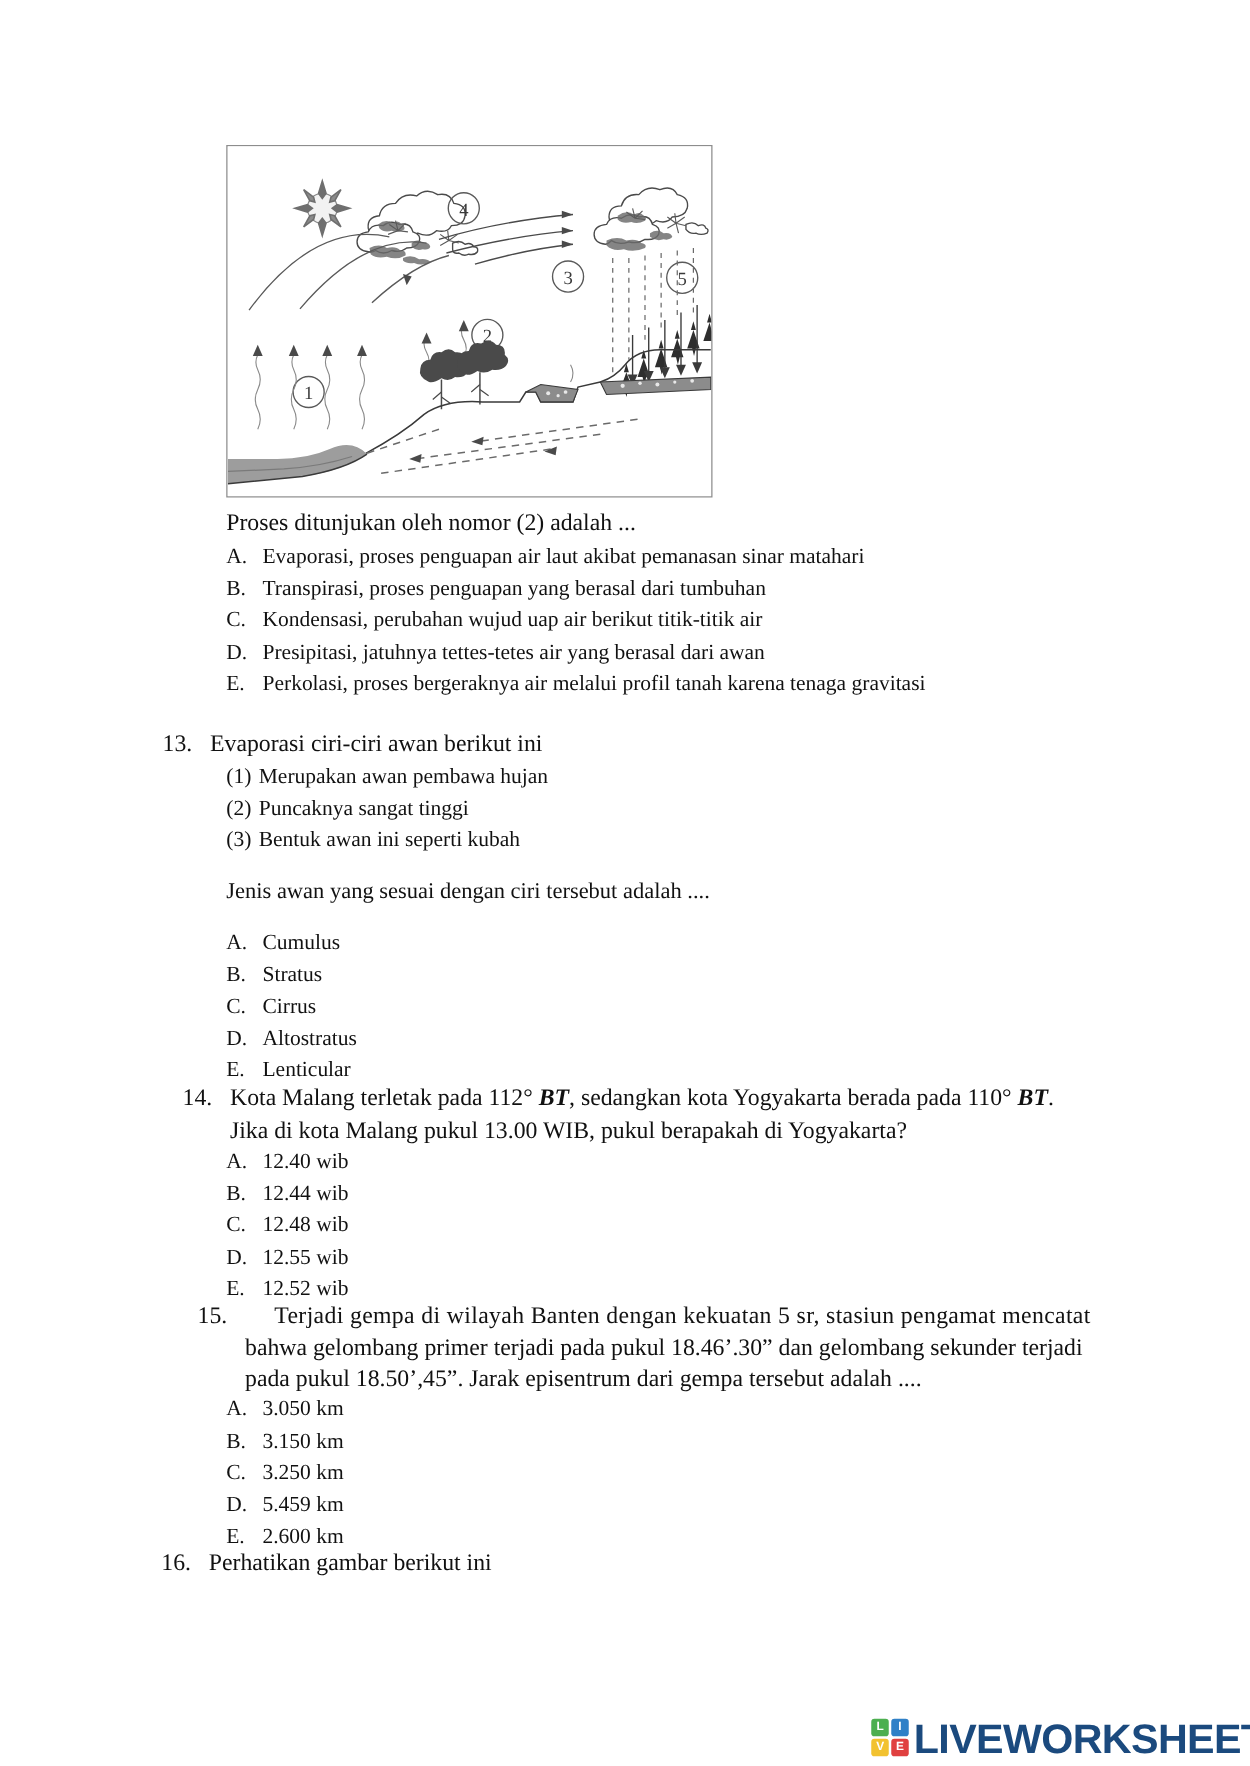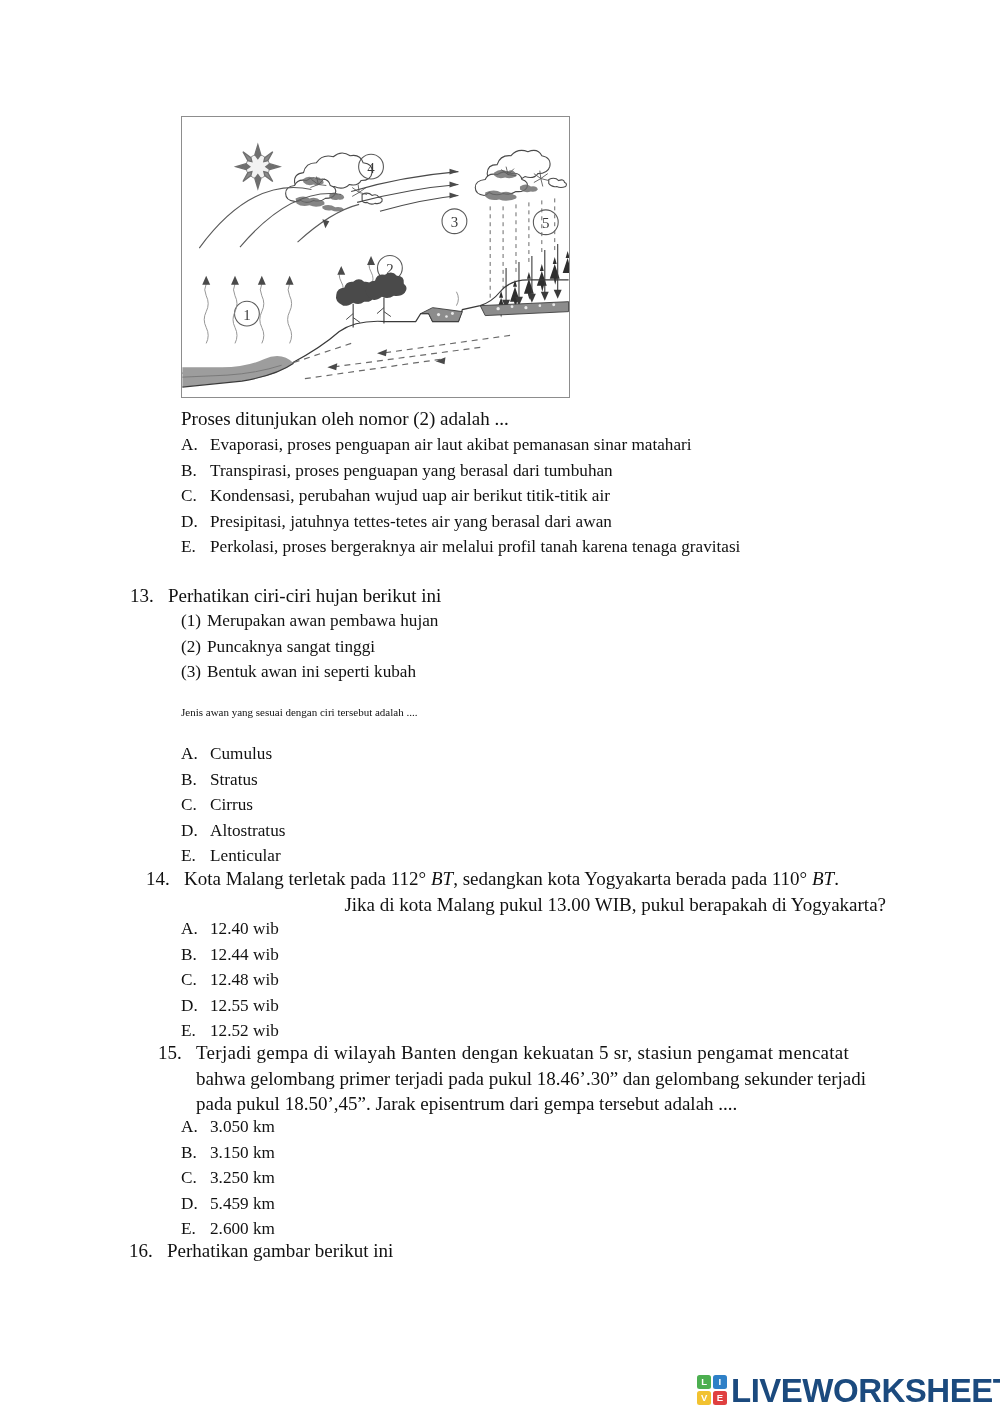--- a/index.html
+++ b/index.html
@@ -31,21 +31,21 @@
     width: 389px;
     height: 282px;
     border: 1px solid #8d8d8d;
     background: #ffffff;
     box-sizing: border-box;
   }
   .figure-wrap svg { display: block; width: 100%; height: 100%; }
 
   .stem-line {
     position: absolute;
-    font-size: 11px;
+    font-size: 18px;
     line-height: 25px;
     white-space: nowrap;
   }
 
   .q-block { position: absolute; width: 760px; }
 
   .q-row {
     display: flex;
     font-size: 19px;
     line-height: 25.5px;
@@ -76,23 +76,23 @@
   .sub-marker {
     width: 26px;
     flex: 0 0 26px;
   }
 
   .justified {
     text-align: justify;
     text-justify: inter-word;
   }
   .justified > div { text-align: justify; }
-  .justified > div:last-child { text-align: right; }
-
-  em.ital { font-style: italic; }
+  .justified > div:last-child { text-align: left; }
+
+  em.ital { font-style: italic; font-weight: bold; }
 
   
   .footer-logo {
     position: absolute;
     left: 697px;
     top: 1370px;
     display: flex;
     align-items: center;
     height: 40px;
   }
@@ -358,21 +358,21 @@
     </div>
     <div class="opt-row">
       <div class="opt-letter">E.</div>
       <div class="opt-text">Perkolasi, proses bergeraknya air melalui profil tanah karena tenaga gravitasi</div>
     </div>
   </div>
 
   <div class="q-block" style="left:130px; top:583px;">
     <div class="q-row">
       <div class="q-num">13.</div>
-      <div class="q-text">Perhatikan ciri-ciri hujan berikut ini</div>
+      <div class="q-text">Evaporasi ciri-ciri awan berikut ini</div>
     </div>
   </div>
 
   <div class="q-block" style="left:181px; top:608px;">
     <div class="sub-row">
       <div class="sub-marker">(1)</div>
       <div class="q-text">Merupakan awan pembawa hujan</div>
     </div>
     <div class="sub-row">
       <div class="sub-marker">(2)</div>
@@ -441,21 +441,21 @@
     <div class="opt-row">
       <div class="opt-letter">E.</div>
       <div class="opt-text">12.52 wib</div>
     </div>
   </div>
 
   <div class="q-block" style="left:158px; top:1040px; width:740px;">
     <div class="q-row">
       <div class="q-num">15.</div>
       <div class="q-text">
-        <div style="display:flex; justify-content:flex-start; width:700px;">
+        <div style="display:flex; justify-content:center; width:700px;">
           <span style="letter-spacing:0.28px;">Terjadi gempa di wilayah Banten dengan kekuatan 5 sr, stasiun pengamat mencatat</span>
         </div>
         <div>bahwa gelombang primer terjadi pada pukul 18.46’.30” dan gelombang sekunder terjadi</div>
         <div>pada pukul 18.50’,45”. Jarak episentrum dari gempa tersebut adalah ....</div>
       </div>
     </div>
   </div>
 
   <div class="q-block" style="left:181px; top:1114px;">
     <div class="opt-row">

